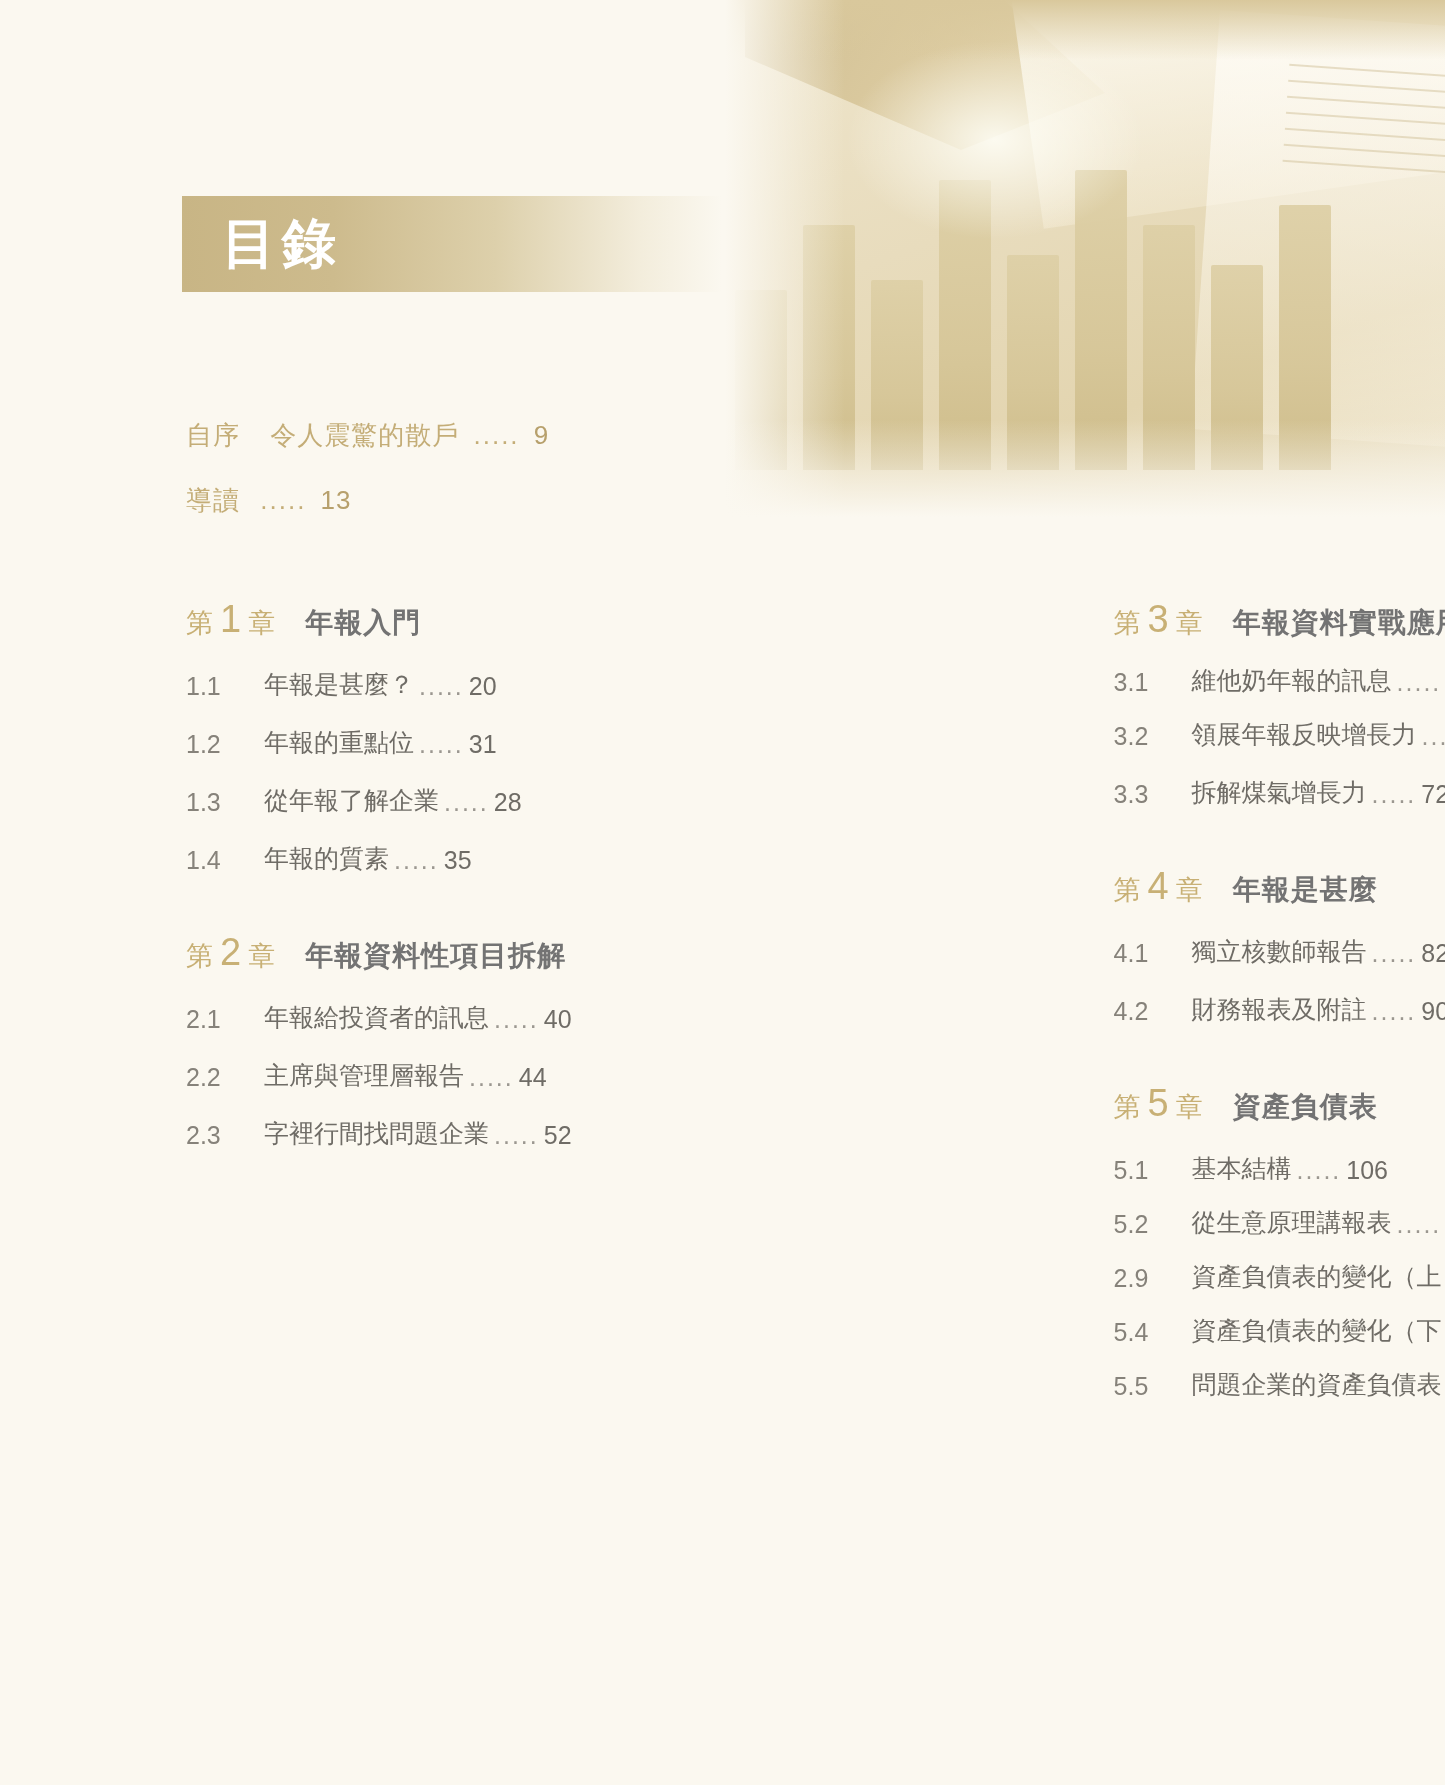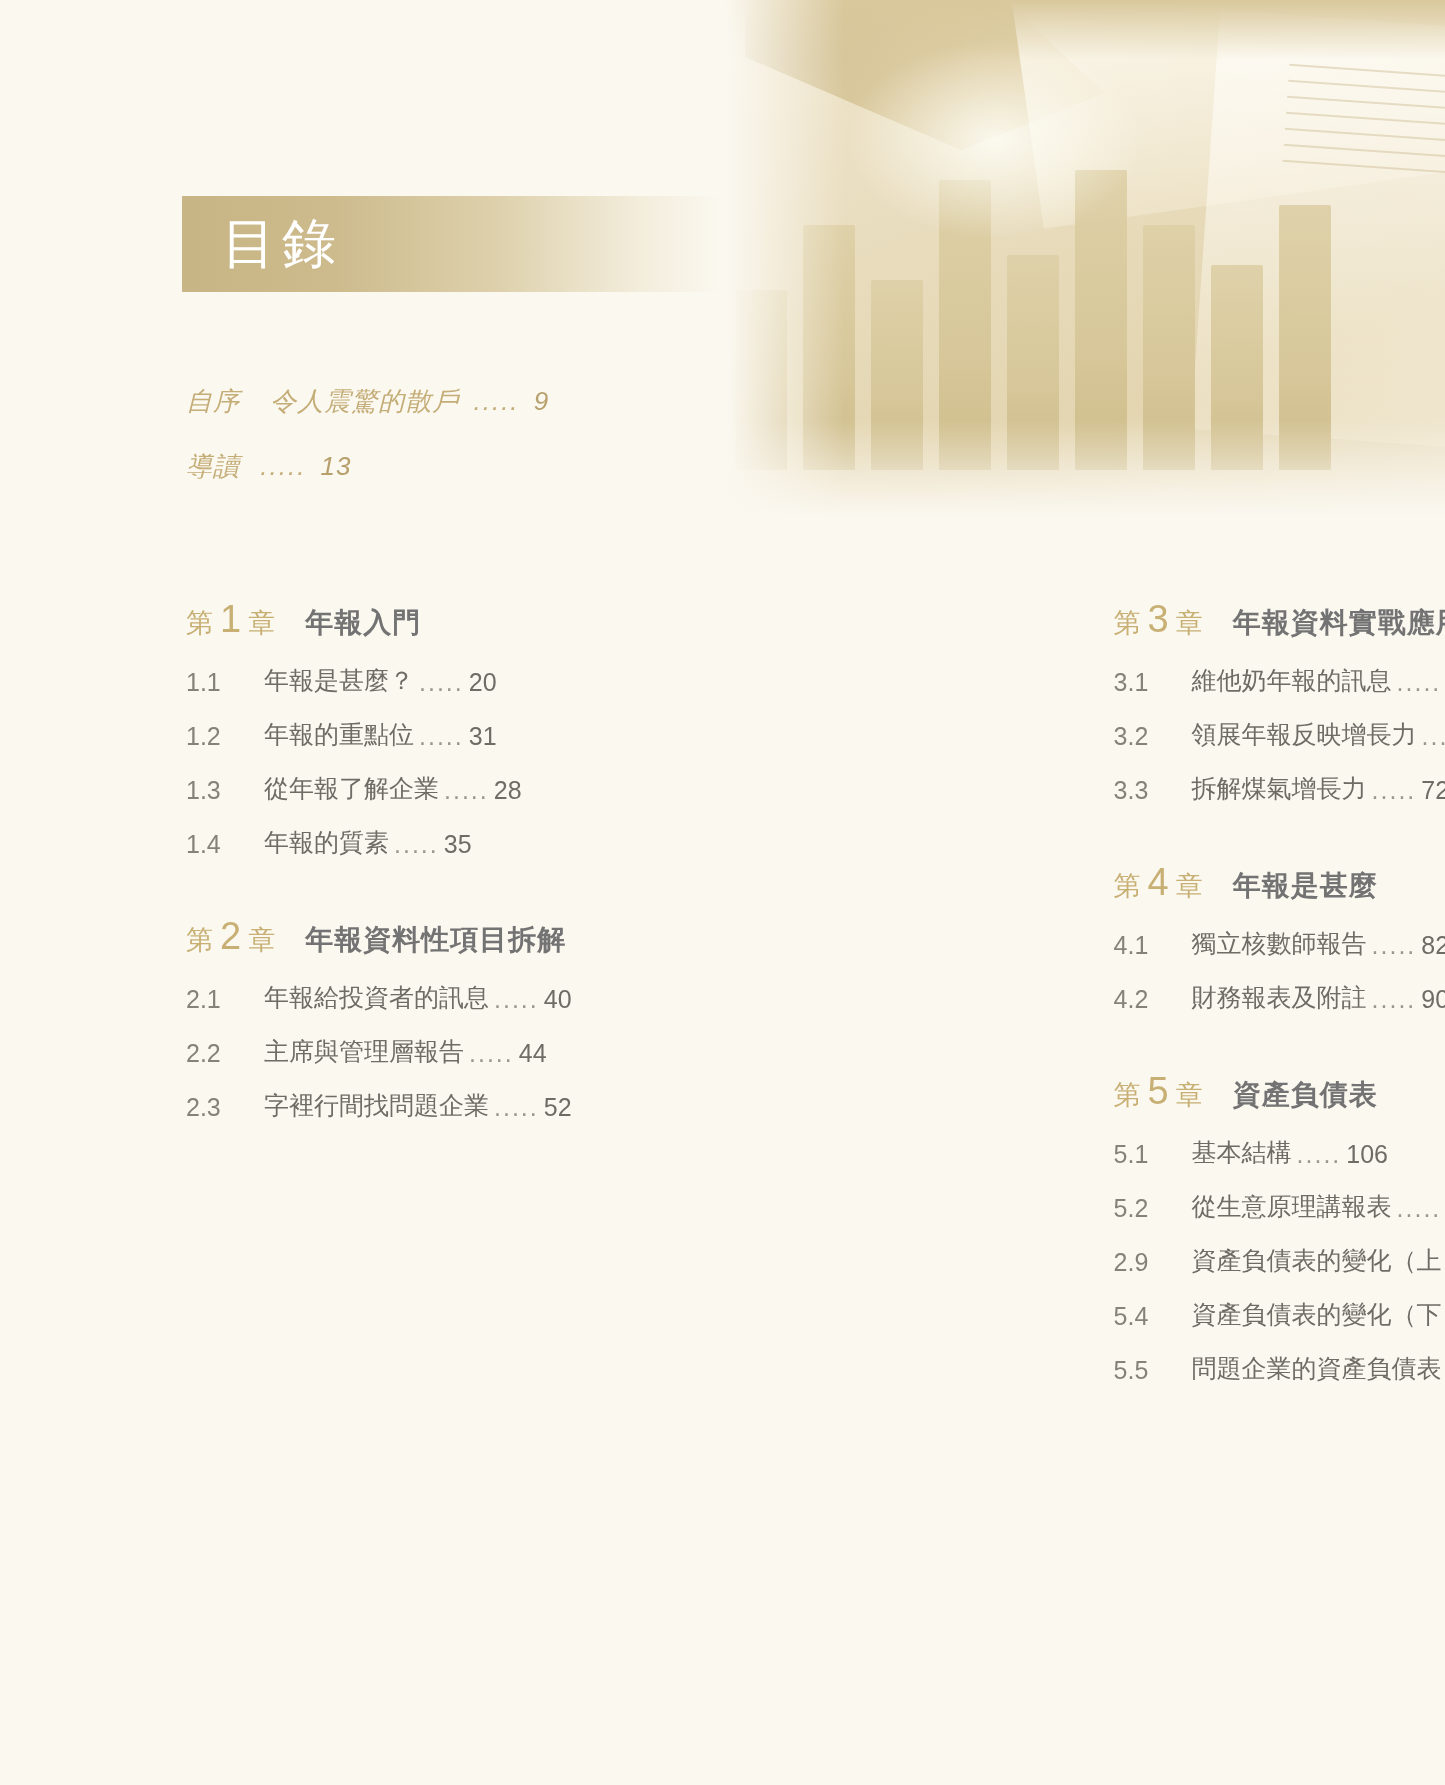--- a/index.html
+++ b/index.html
@@ -97,31 +97,30 @@
     height: 96px;
     background: linear-gradient(90deg, #c8b585 0%, #cdbb8d 28%, #ddd0ab 58%, #f3eddc 85%, #fbf8f0 100%);
     display: flex;
     align-items: center;
   }
   #title-banner .title-text {
     color: #ffffff;
     font-size: 54px;
     letter-spacing: 6px;
     padding-left: 40px;
-    font-weight: 400;
+    font-weight: 700;
     font-family: "Liberation Sans", sans-serif;
   }
 
   
   #front-matter {
     position: absolute;
-    top: 384px;
+    top: 418px;
     left: 186px;
     width: 520px;
-    font-style: italic;
   }
   .front-row {
     font-size: 26px;
     color: #c4ad77;
     margin-bottom: 30px;
     letter-spacing: 1px;
     white-space: nowrap;
   }
   .front-row .fm-title { margin-right: 6px; }
   .front-row .fm-sub { margin-left: 16px; }
@@ -179,21 +178,21 @@
     align-items: flex-end;
     white-space: nowrap;
   }
   .entry .e-num {
     width: 78px;
     flex: 0 0 78px;
     color: #86827a;
   }
   .entry .e-label { color: #6f6c66; }
   .entry .e-dots { color: #9b9790; letter-spacing: 2px; margin: 0 5px; }
-  .entry .e-page { color: #6f6c66; }
+  .entry .e-page { color: #6f6c66; margin-top: 8px; }
 </style>
 </head>
 <body>
 
 <div id="photo">
   <div class="arrow"></div>
   <div class="sheet s1"></div>
   <div class="sheet s2"></div>
   <div class="ruled">
     <div></div>

